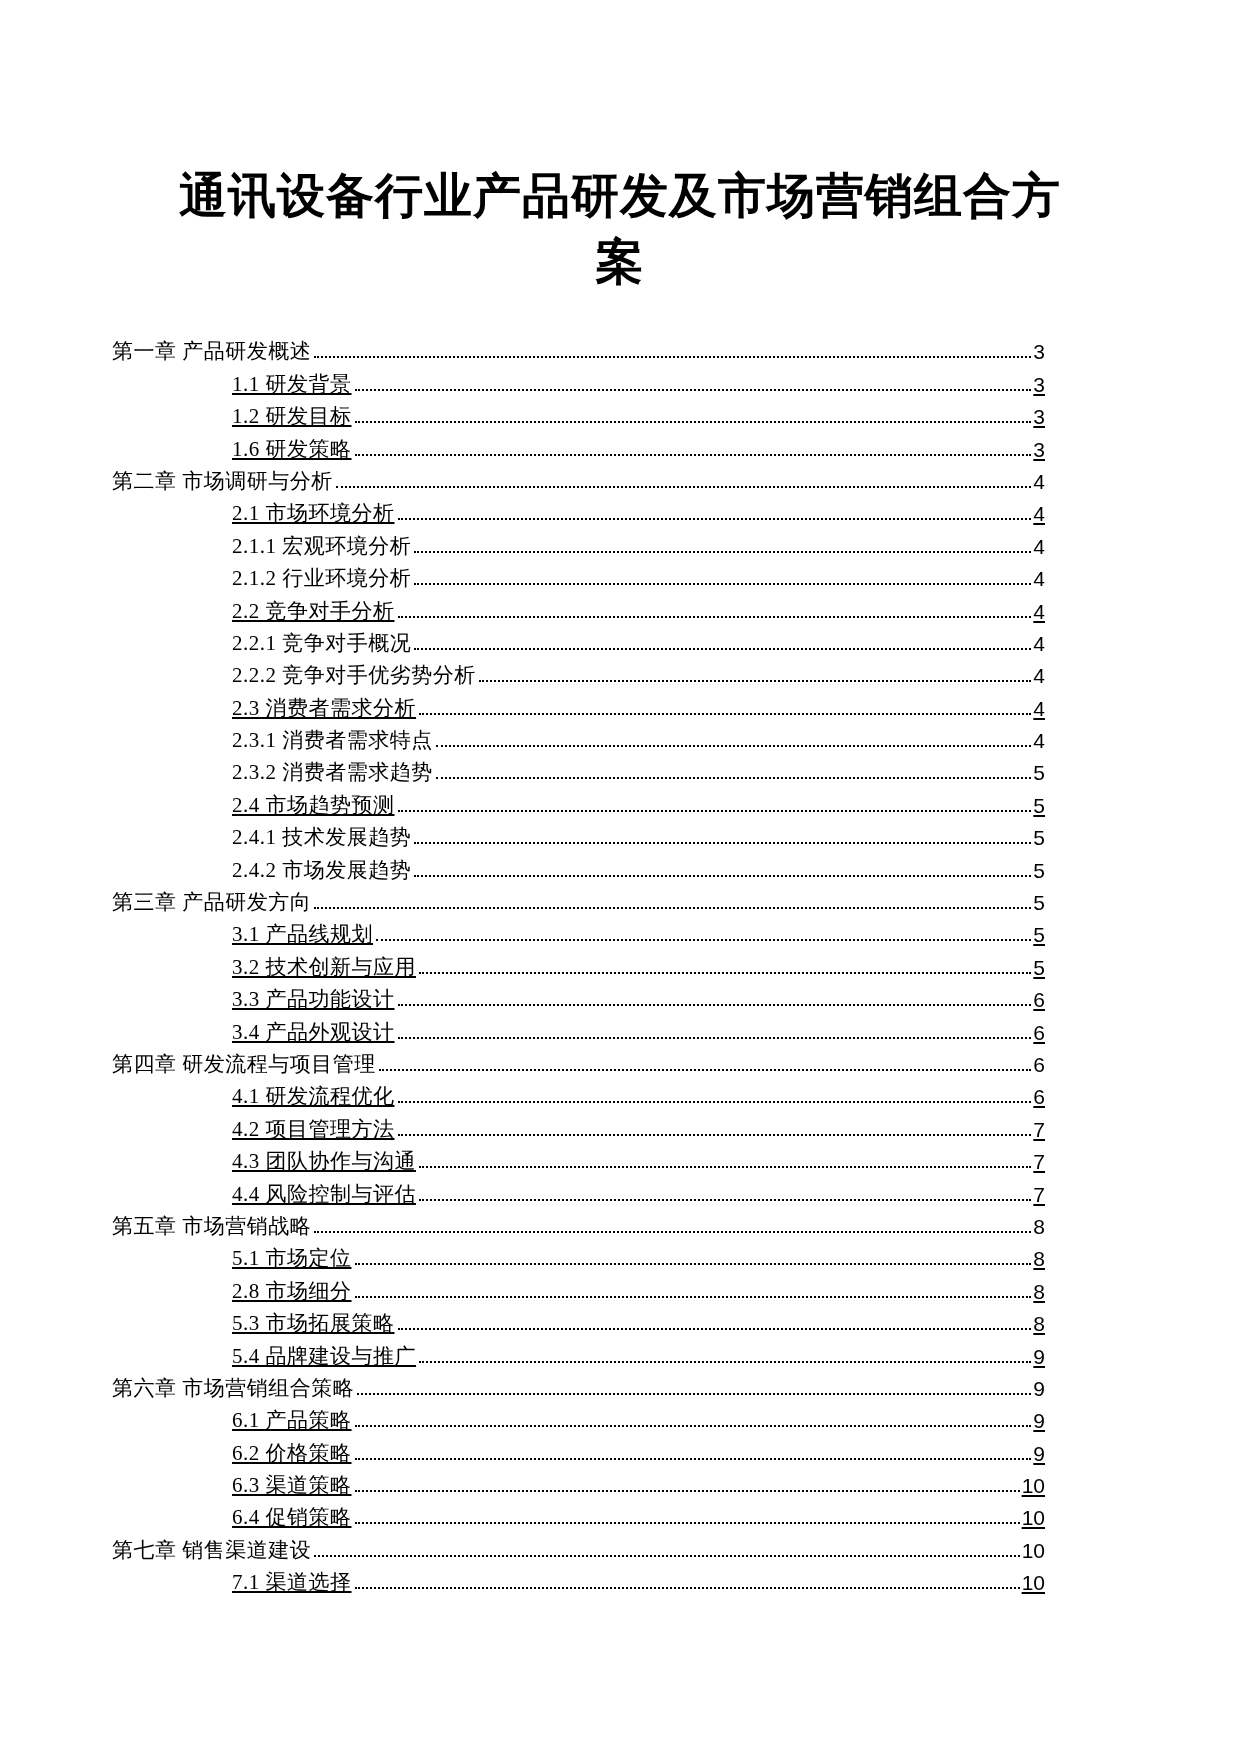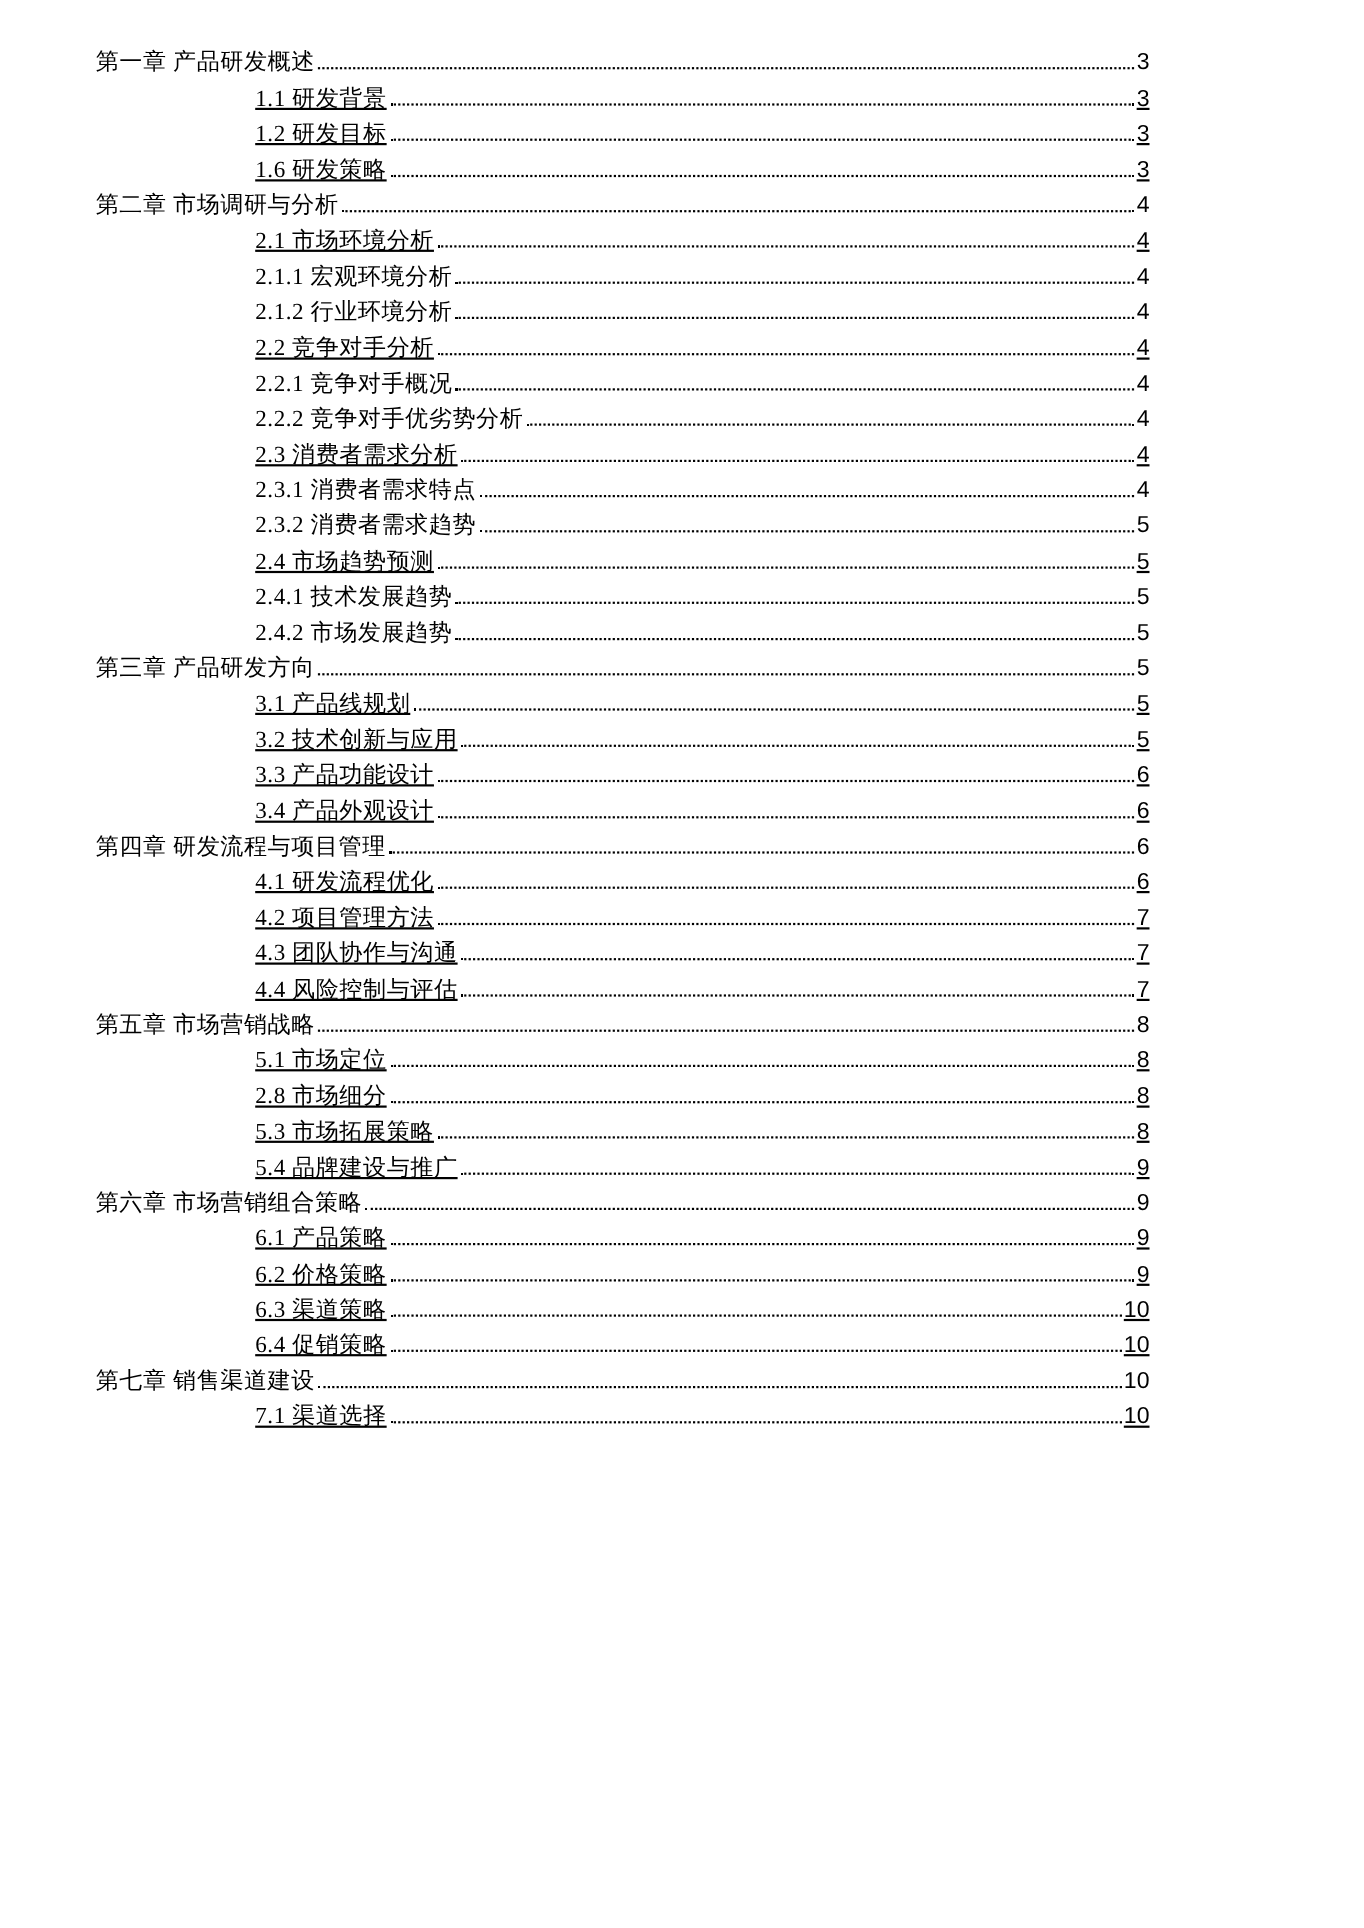--- a/index.html
+++ b/index.html
@@ -33,21 +33,21 @@
   }
   .toc-row {
     display: flex;
     align-items: flex-end;
     height: 32.4px;
     font-size: 21px;
     line-height: 27px;
     white-space: nowrap;
     cursor: default;
   }
-  .toc-row.level-1 { padding-left: 87px; }
+  .toc-row.level-1 { padding-left: 112px; }
   .toc-row.level-2 { padding-left: 232px; text-decoration: underline; }
   .toc-row.level-3 { padding-left: 232px; }
   .toc-label {
     flex: 0 0 auto;
     letter-spacing: 0.5px;
   }
   .toc-leader {
     flex: 1 1 auto;
     margin: 0 1px 7px 3px;
     border-bottom: 2px dotted #000000;
@@ -58,20 +58,21 @@
     margin-left: 1px;
     font-family: "Liberation Sans", sans-serif;
     font-size: 21px;
     text-align: right;
   }
 </style>
 </head>
 <body>
 
 <div class="page">
+  <h1 class="doc-title">通讯设备行业产品研发及市场营销组合方案</h1>
 
   <nav class="toc">
 
       <div class="toc-row level-1">
         <span class="toc-label">第一章 产品研发概述</span>
         <span class="toc-leader"></span>
         <span class="toc-page">3</span>
       </div>
 
       <div class="toc-row level-2">

